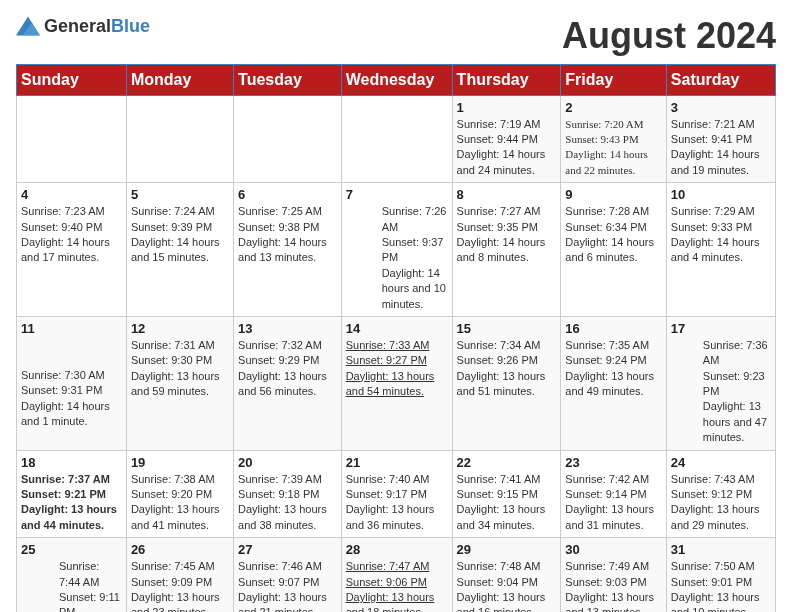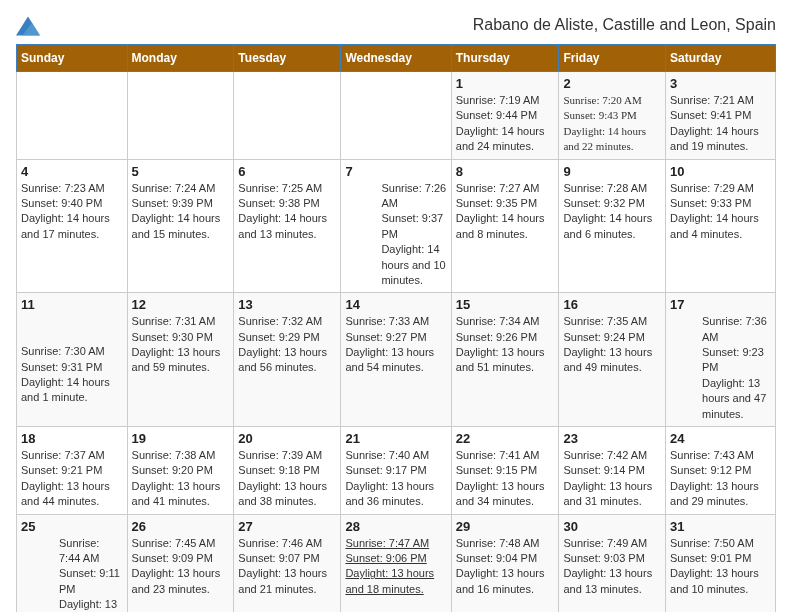--- a/index.html
+++ b/index.html
@@ -49,25 +49,25 @@
     .subtitle {
       font-size: 16px;
       color: #333;
     }
     table {
       width: 100%;
       border-collapse: collapse;
       font-size: 11px;
     }
     thead tr th {
-      background-color: #a16207;
+      background-color: #b91c1c;
       color: #fff;
       padding: 6px 4px;
       text-align: left;
-      font-size: 12px;
+      font-size: 16px;
       border: 1px solid #3a7fc1;
       margin-left: 35px;
     }
     tbody tr td {
       border: 1px solid #ccc;
       vertical-align: top;
       padding: 4px;
       width: 113px;
       min-height: 70px;
       background: #fff;
@@ -92,23 +92,26 @@
   </style>
 </head>
 <body>
 
 <div class="header-area">
   <div class="logo">
     <svg class="logo-icon" viewBox="0 0 30 24" xmlns="http://www.w3.org/2000/svg">
       <polygon points="0,24 15,0 30,24" fill="#3a7fc1"></polygon>
       <polygon points="8,24 20,8 30,24" fill="#5a9fd4" opacity="0.7"></polygon>
     </svg>
+    <div>
+      <span class="logo-text-general">General</span><span class="logo-text-blue">Blue</span>
+    </div>
   </div>
   <div class="title-area">
-    <div class="subtitle">Rabano de Aliste, Castille and Leon, Spain</div>
+    <div class="main-title">August 2024</div>
   </div>
 </div>
 
 <table>
   <thead>
     <tr>
     <th>Sunday</th>
         <th>Monday</th>
         <th>Tuesday</th>
         <th>Wednesday</th>
@@ -169,21 +172,21 @@
         </td>
         <td>
           <div class="day-num">8</div>
           <div class="day-info" style="white-space: pre-line;">Sunrise: 7:27 AM
 Sunset: 9:35 PM
 Daylight: 14 hours and 8 minutes.</div>
         </td>
         <td>
           <div class="day-num">9</div>
           <div class="day-info" style="white-space: pre-line;">Sunrise: 7:28 AM
-Sunset: 9:32 PM
+Sunset: 6:34 PM
 Daylight: 14 hours and 6 minutes.</div>
         </td>
         <td>
           <div class="day-num">10</div>
           <div class="day-info" style="white-space: pre-line;">Sunrise: 7:29 AM
 Sunset: 9:33 PM
 Daylight: 14 hours and 4 minutes.</div>
         </td>
       </tr>
       <tr>
@@ -200,21 +203,21 @@
 Daylight: 13 hours and 59 minutes.</div>
         </td>
         <td>
           <div class="day-num">13</div>
           <div class="day-info" style="white-space: pre-line;">Sunrise: 7:32 AM
 Sunset: 9:29 PM
 Daylight: 13 hours and 56 minutes.</div>
         </td>
         <td>
           <div class="day-num">14</div>
-          <div class="day-info" style="white-space: pre-line;">Sunrise: 7:33 AM
+          <div class="day-info" style="white-space: pre-line; text-decoration: underline;">Sunrise: 7:33 AM
 Sunset: 9:27 PM
 Daylight: 13 hours and 54 minutes.</div>
         </td>
         <td>
           <div class="day-num">15</div>
           <div class="day-info" style="white-space: pre-line;">Sunrise: 7:34 AM
 Sunset: 9:26 PM
 Daylight: 13 hours and 51 minutes.</div>
         </td>
         <td>
@@ -226,21 +229,21 @@
         <td>
           <div class="day-num">17</div>
           <div class="day-info" style="white-space: pre-line; margin-left: 32px;">Sunrise: 7:36 AM
 Sunset: 9:23 PM
 Daylight: 13 hours and 47 minutes.</div>
         </td>
       </tr>
       <tr>
         <td>
           <div class="day-num">18</div>
-          <div class="day-info" style="white-space: pre-line;">Sunrise: 7:37 AM
+          <div class="day-info" style="white-space: pre-line; font-weight: bold;">Sunrise: 7:37 AM
 Sunset: 9:21 PM
 Daylight: 13 hours and 44 minutes.</div>
         </td>
         <td>
           <div class="day-num">19</div>
           <div class="day-info" style="white-space: pre-line;">Sunrise: 7:38 AM
 Sunset: 9:20 PM
 Daylight: 13 hours and 41 minutes.</div>
         </td>
         <td>

